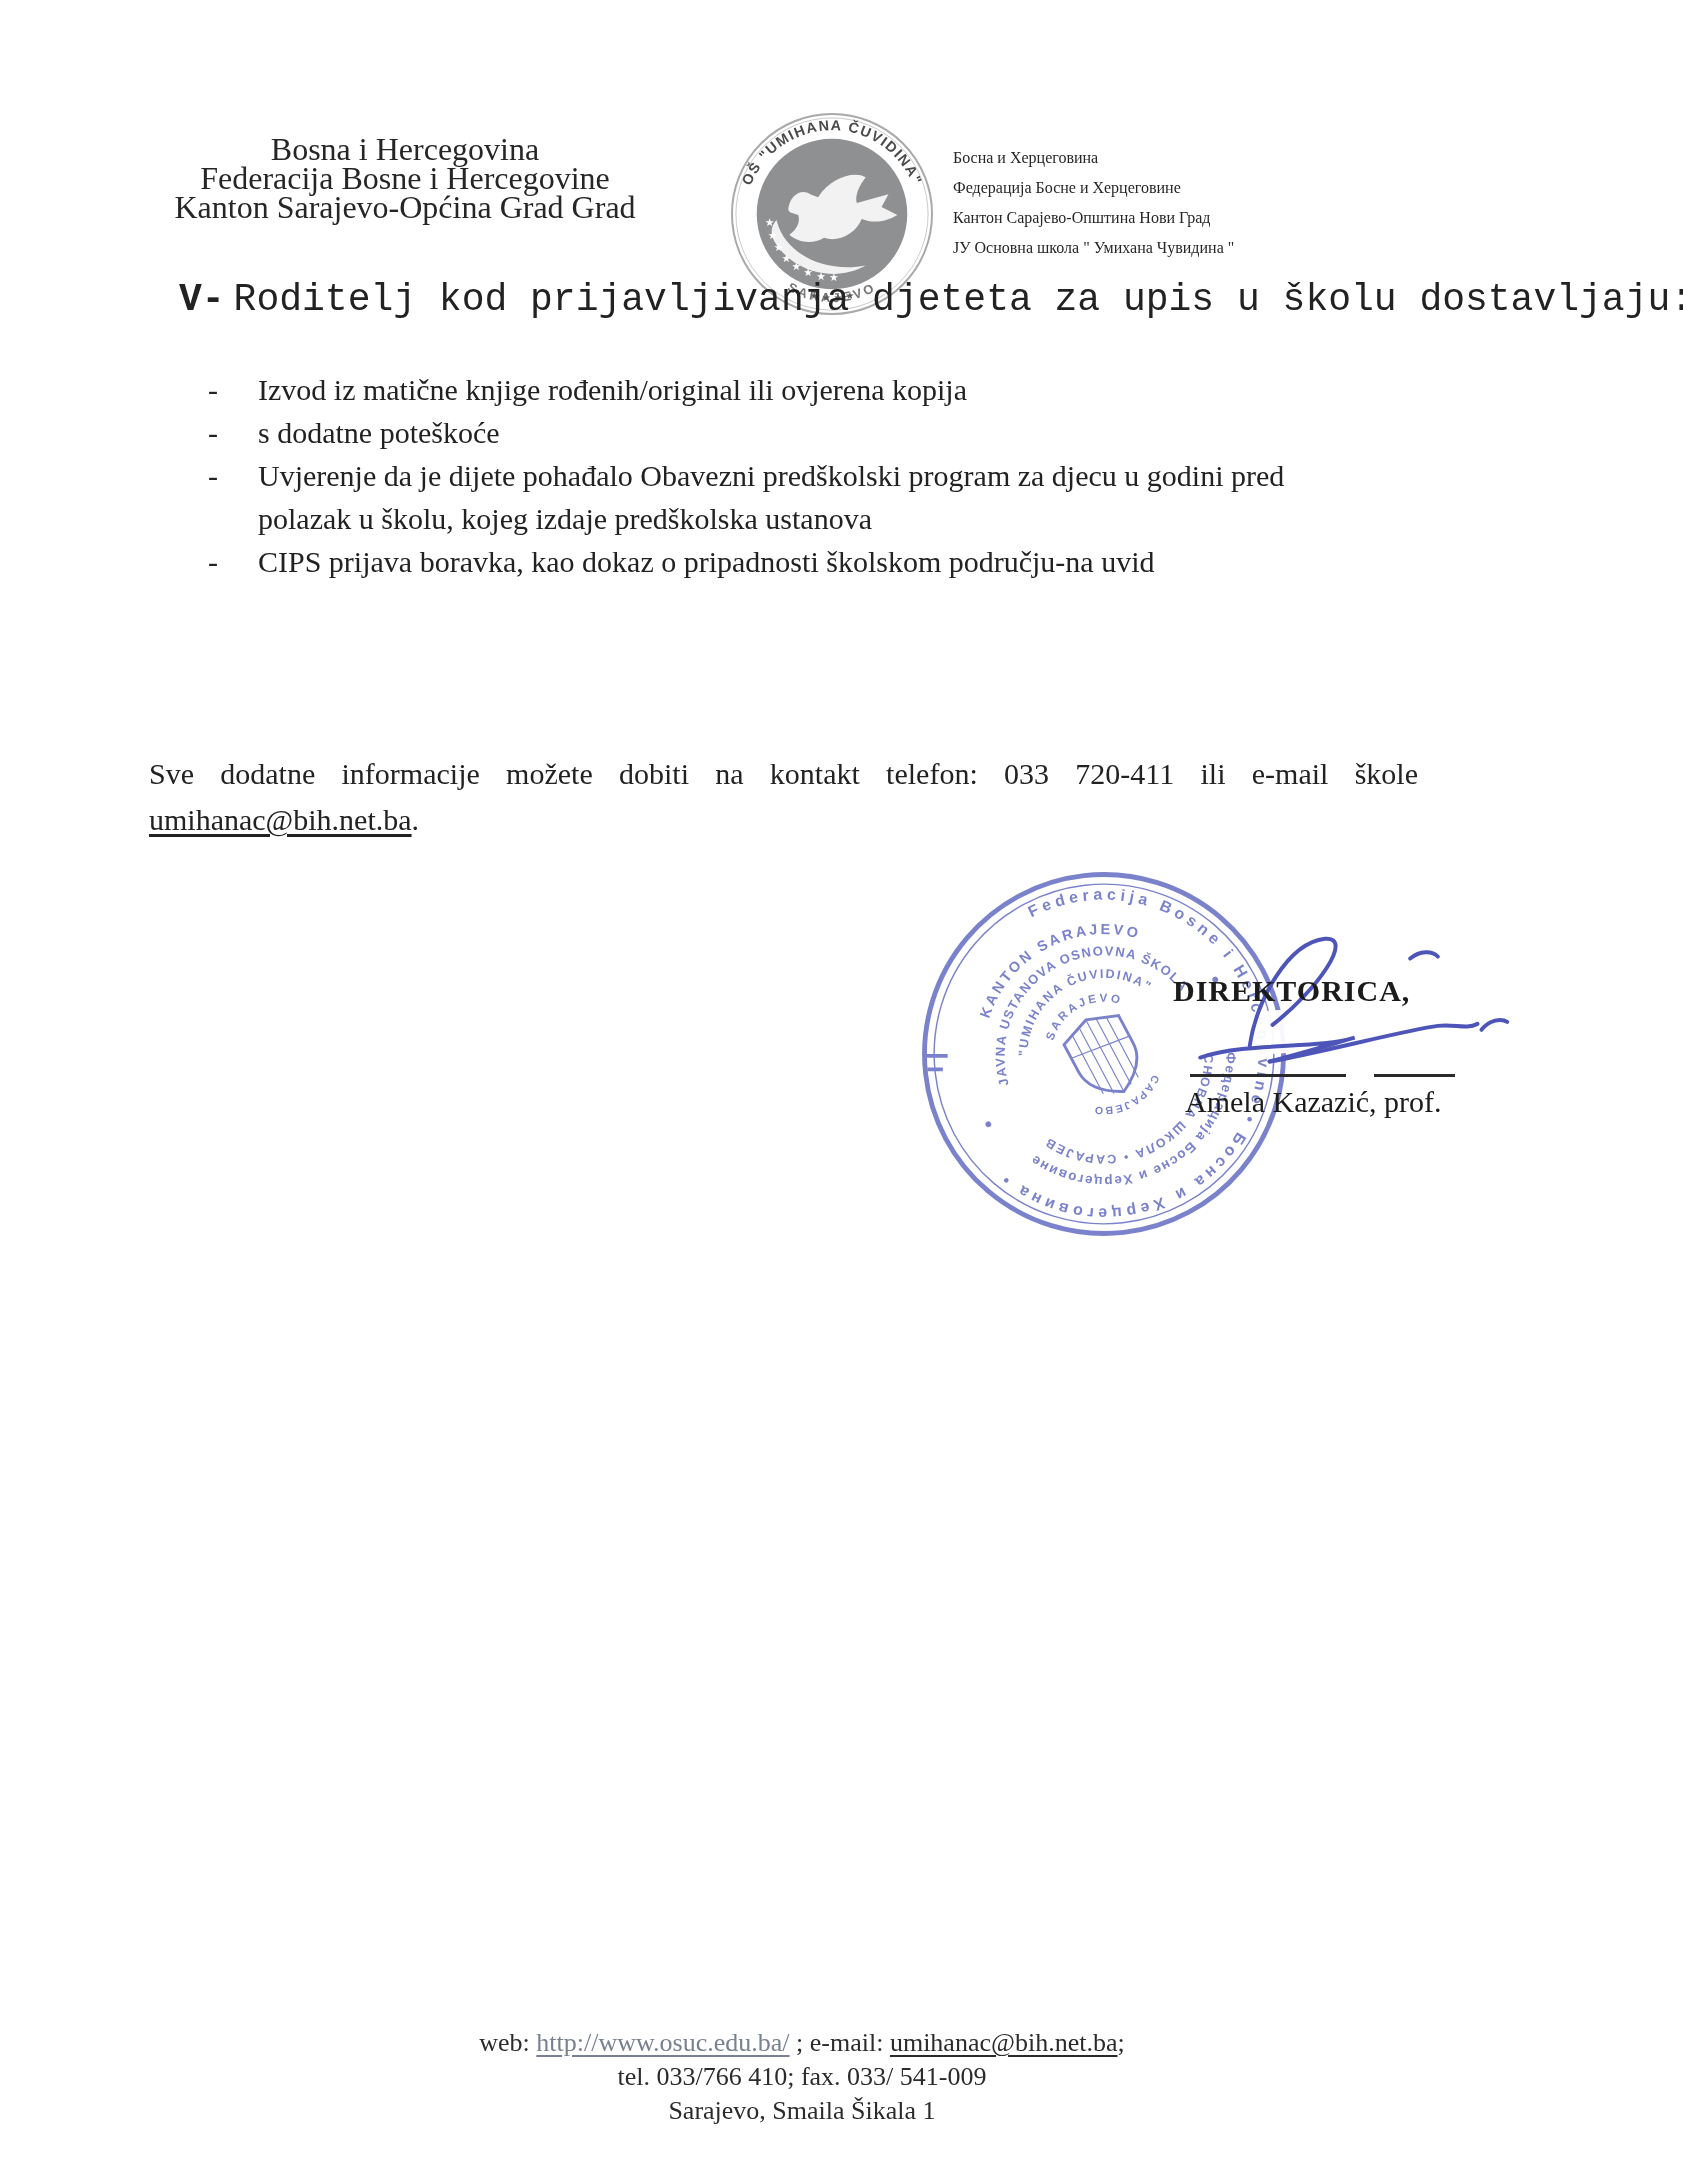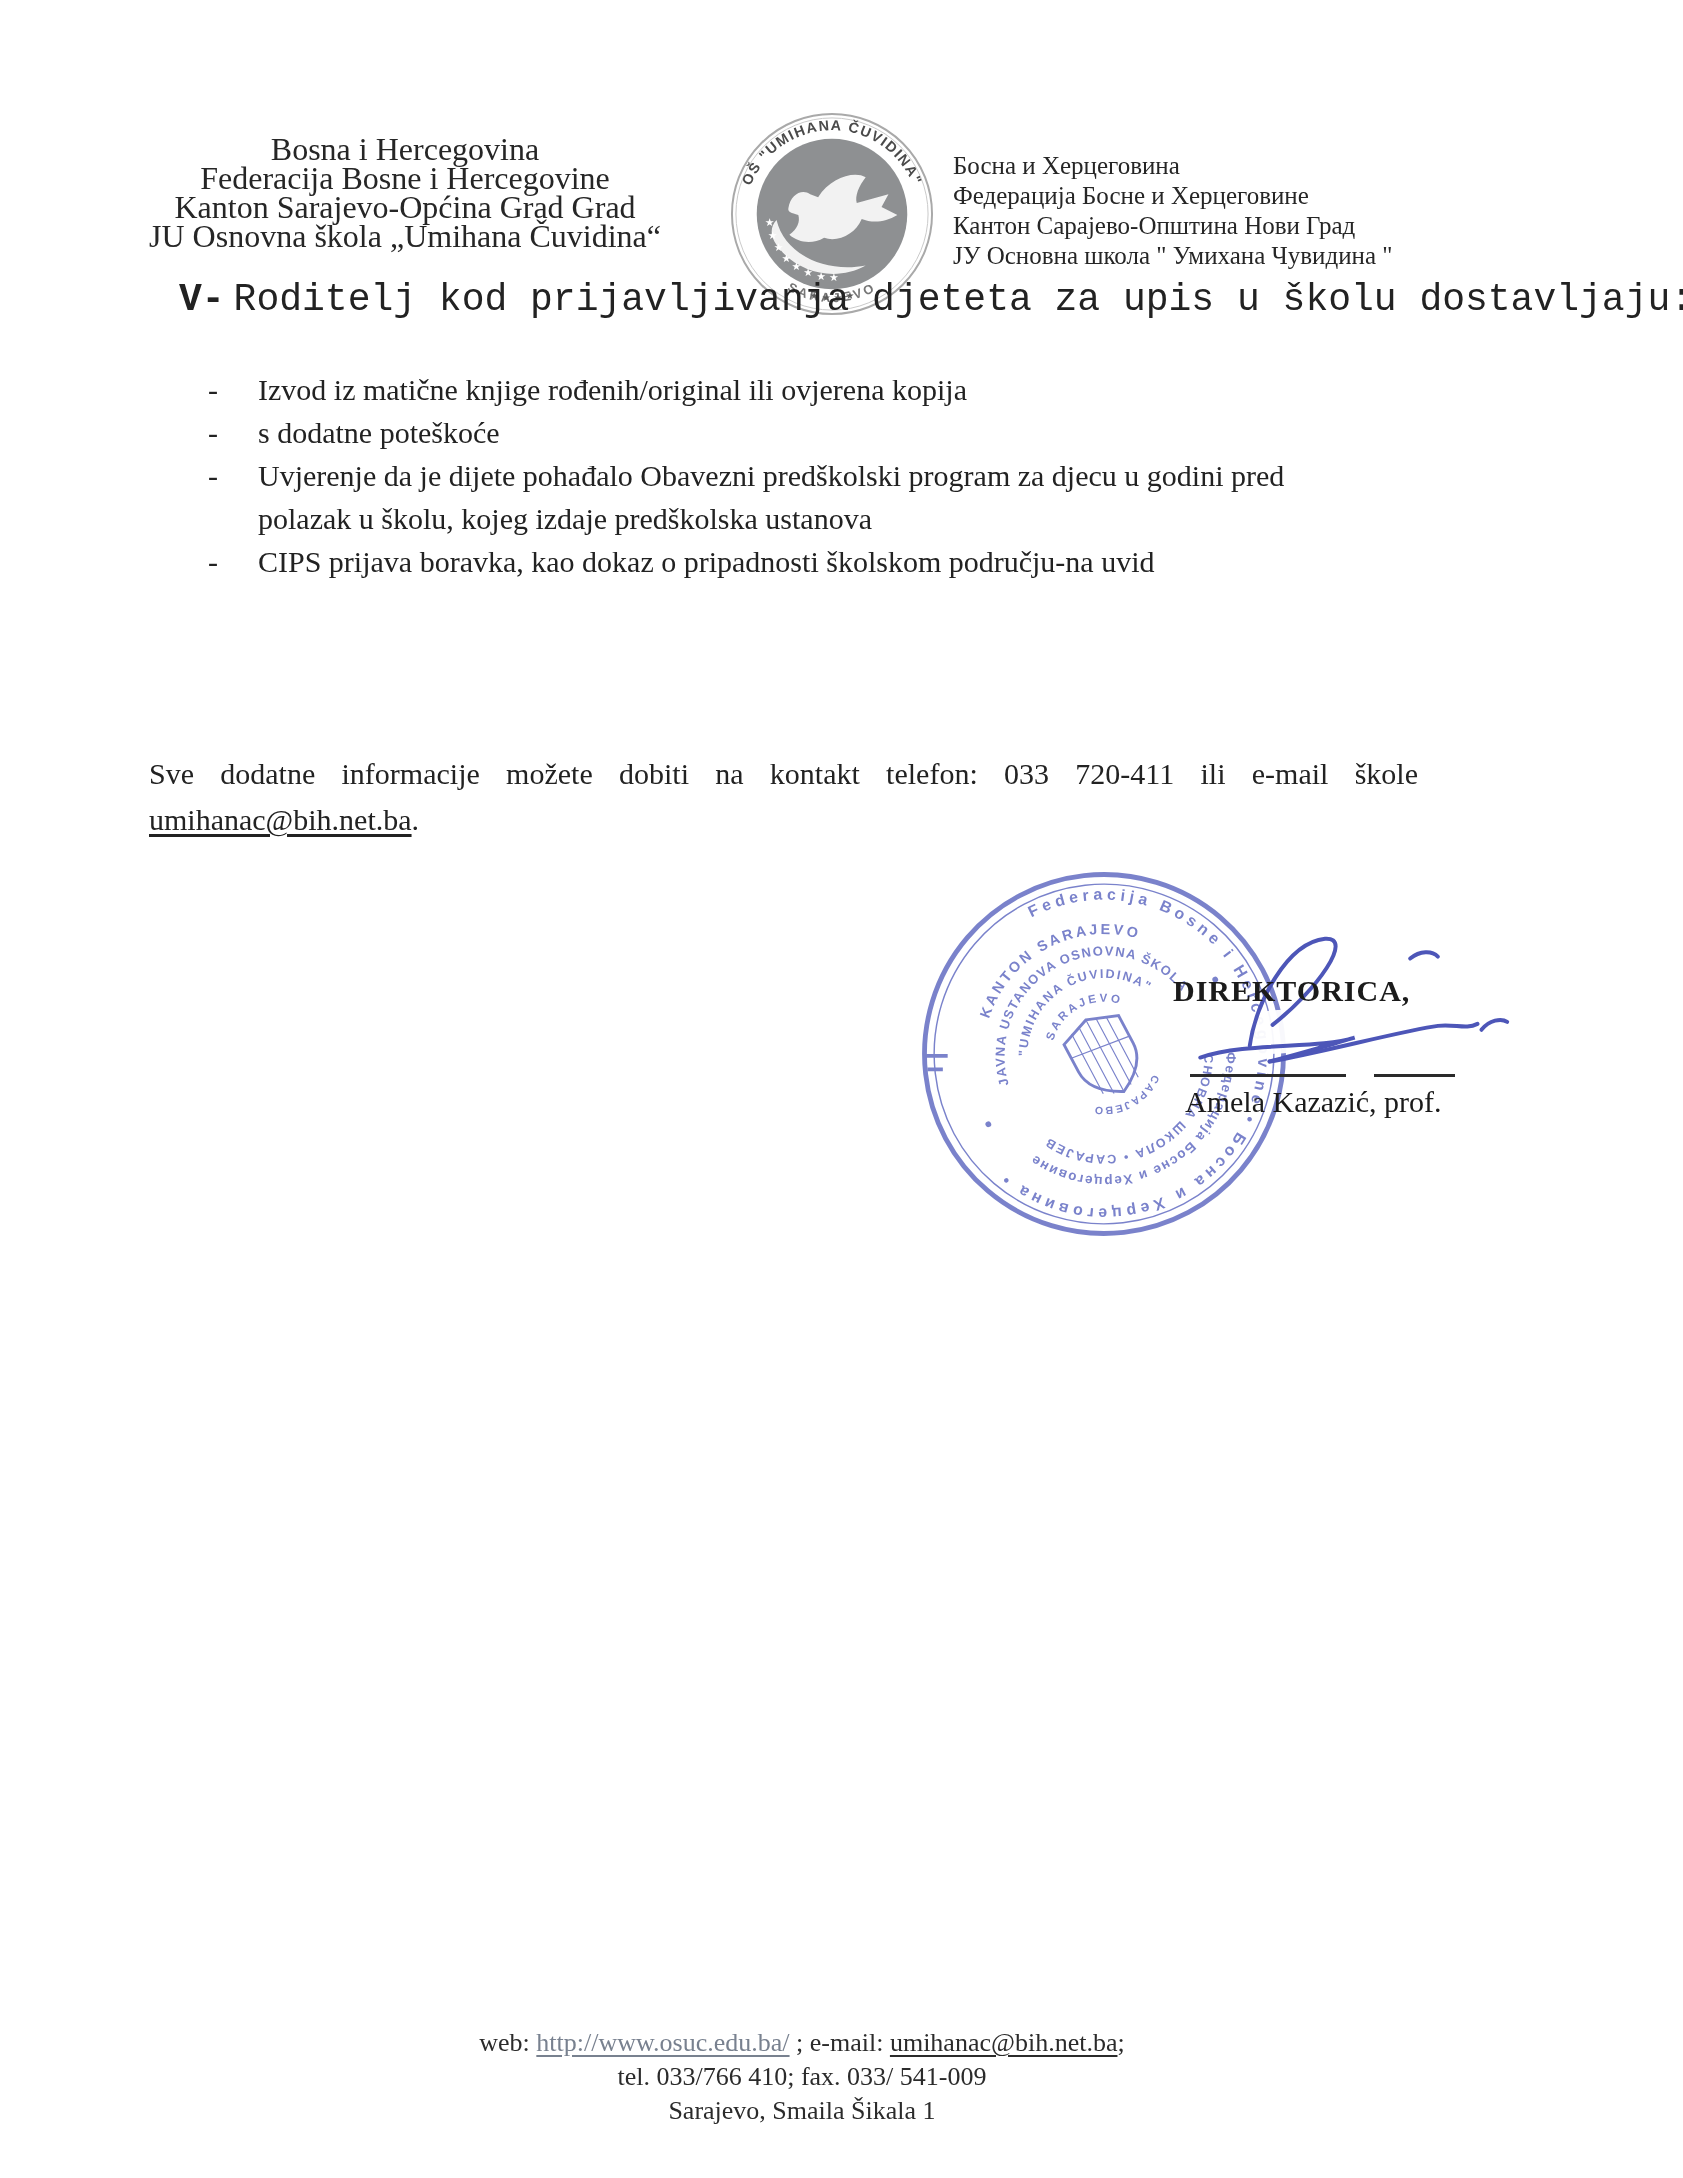--- a/index.html
+++ b/index.html
@@ -1,21 +1,21 @@
 <!DOCTYPE html>
 <html><head>
 <meta charset="utf-8">
 <style>
   html,body{margin:0;padding:0;}
   body{width:1683px;height:2178px;background:#ffffff;font-family:"Liberation Serif",serif;color:#1f1f1f;}
   .page{position:relative;width:1683px;height:2178px;overflow:hidden;background:#fff;}
   .abs{position:absolute;}
 
   .hdr-left{left:140px;top:135px;width:530px;text-align:center;font-size:32px;line-height:29px;color:#262626;}
-  .hdr-right{left:953px;top:151px;width:554px;text-align:left;font-size:25px;line-height:30px;color:#262626;}
+  .hdr-right{left:953px;top:143px;width:554px;text-align:left;font-size:16px;line-height:30px;color:#262626;}
 
   .logo-svg{left:728px;top:110px;width:208px;height:208px;}
 
   .heading{left:179px;top:279px;font-size:38px;line-height:42px;white-space:nowrap;color:#222;font-family:Liberation Mono, monospace;}
   .heading .marker{font-weight:bold;margin-right:9px;}
 
   .reqs{left:208px;top:368px;width:1218px;font-size:30px;line-height:43px;color:#222;}
   .req-item{display:flex;align-items:flex-start;}
   .req-dash{width:50px;flex:0 0 50px;}
   .req-lines{flex:1;}
@@ -38,21 +38,20 @@
 </style>
 </head>
 <body>
 
 <div class="page">
 
   <div class="abs hdr-left">
     <div>Bosna i Hercegovina</div>
     <div>Federacija Bosne i Hercegovine</div>
     <div>Kanton Sarajevo-Općina Grad Grad</div>
-    <div>JU Osnovna škola „Umihana Čuvidina“</div>
   </div>
 
   <svg class="abs logo-svg" viewBox="-105 -105 210 210">
     <defs>
       <path id="lgTop" d="M -86,22 A 88,88 0 1 1 86,22"></path>
       <path id="lgBot" d="M -60,66 A 90,90 0 0 0 60,66"></path>
     </defs>
     <circle r="101" fill="none" stroke="#a9a9a9" stroke-width="2"></circle>
     <circle r="97" fill="none" stroke="#c9c9c9" stroke-width="1"></circle>
     <circle r="76" fill="#8e9092"></circle>

